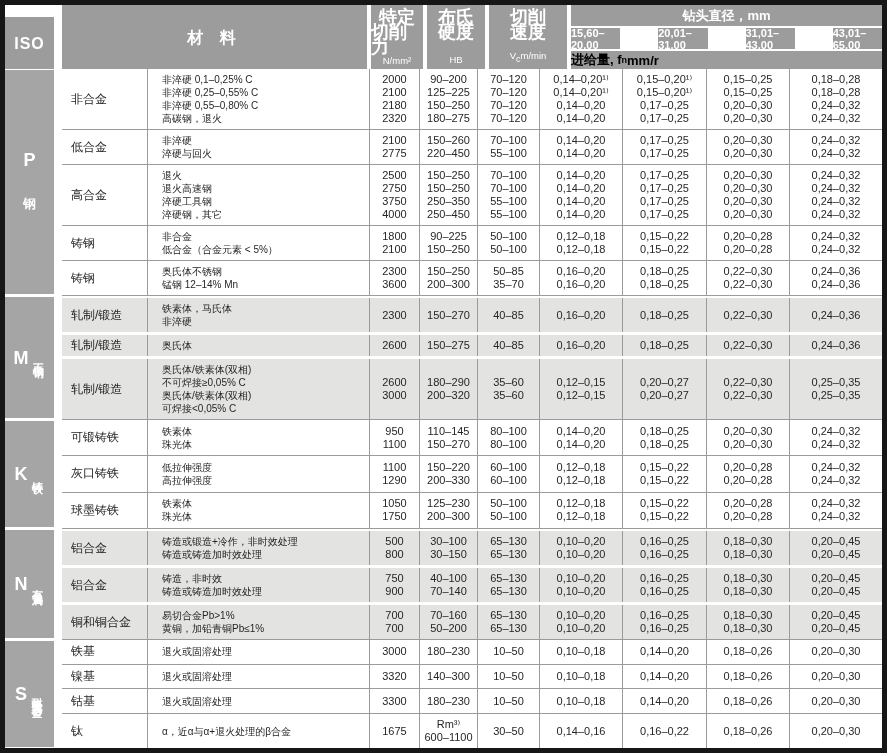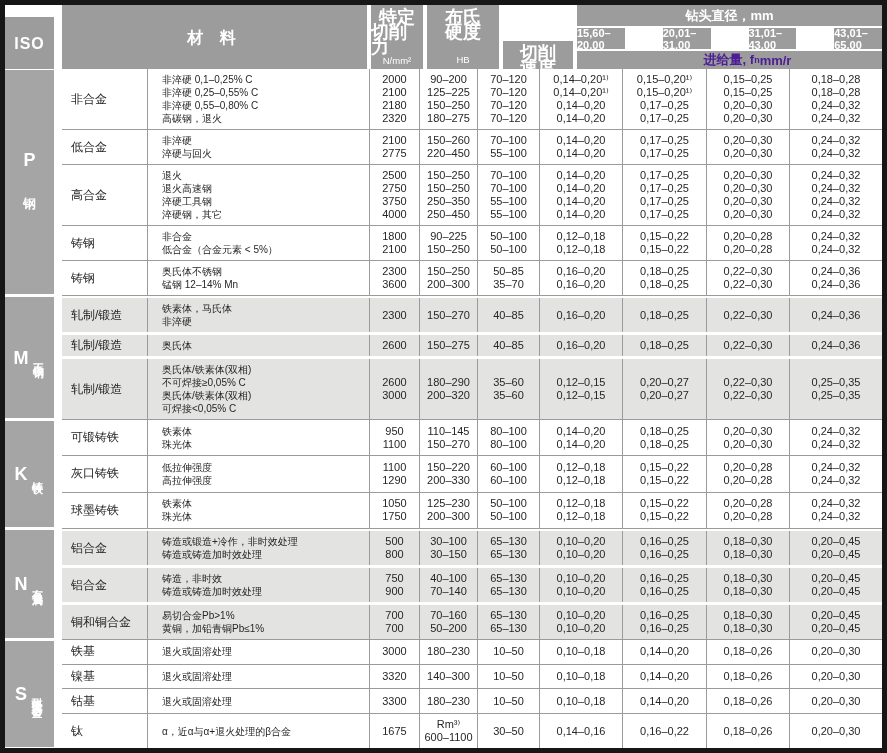--- a/index.html
+++ b/index.html
@@ -25,36 +25,36 @@
     padding-top:5px;margin-right:4px;
   }
   .h-line{font-size:18px;font-weight:bold;line-height:15px;}
   .h-unit{font-size:9.5px;margin-top:auto;padding-bottom:4px;line-height:11px;}
   .h-iso{width:49px;margin-right:0;justify-content:center;padding-top:0;margin-top:12px;}
   .h-iso .h-line{font-size:16px;letter-spacing:1px;}
   .h-gapcol{width:8px;background:#fff;}
   .h-mat{width:305px;justify-content:center;padding-top:1px;}
   .h-mat .h-line{font-size:16px;letter-spacing:6px;}
   .h-kc{width:52px;}
-  .h-hb{width:72px;}
-  .h-vc{width:70px;margin-top:36px;}
+  .h-hb{width:58px;}
+  .h-vc{width:78px;}
   .h-drill{flex:1;display:flex;flex-direction:column;margin-right:0;}
   .drill-title{
     background:var(--header-gray);color:#fff;font-size:13px;font-weight:bold;
     height:21px;display:flex;align-items:center;justify-content:center;
   }
   .drill-ranges{display:flex;height:21px;margin-top:2px;gap:35px;}
   .range-cell{
     flex:1;background:var(--header-gray);color:#fff;font-size:11px;font-weight:bold;
     display:flex;align-items:center;justify-content:center;
   }
   .range-cell + .range-cell{margin-left:3px;}
   .drill-feed{
-    background:var(--header-gray);color:#4c1d95;font-size:13px;font-weight:bold;
-    flex:1;margin-top:2px;display:flex;align-items:center;justify-content:center;padding-left:36px;
+    background:var(--header-gray);color:#000000;font-size:13px;font-weight:bold;
+    flex:1;margin-top:2px;display:flex;align-items:center;justify-content:flex-start;
   }
   sub{font-size:9px;}
   
   .tbody{flex:1;display:flex;flex-direction:column;background:#fff;}
   .section{display:flex;flex:1;}
   .sec-label{
     width:49px;flex:0 0 auto;background:var(--section-gray);color:#fff;
     display:flex;align-items:center;justify-content:center;margin:1px 0;
   }
   .section + .section .sec-label{margin-top:2px;}

